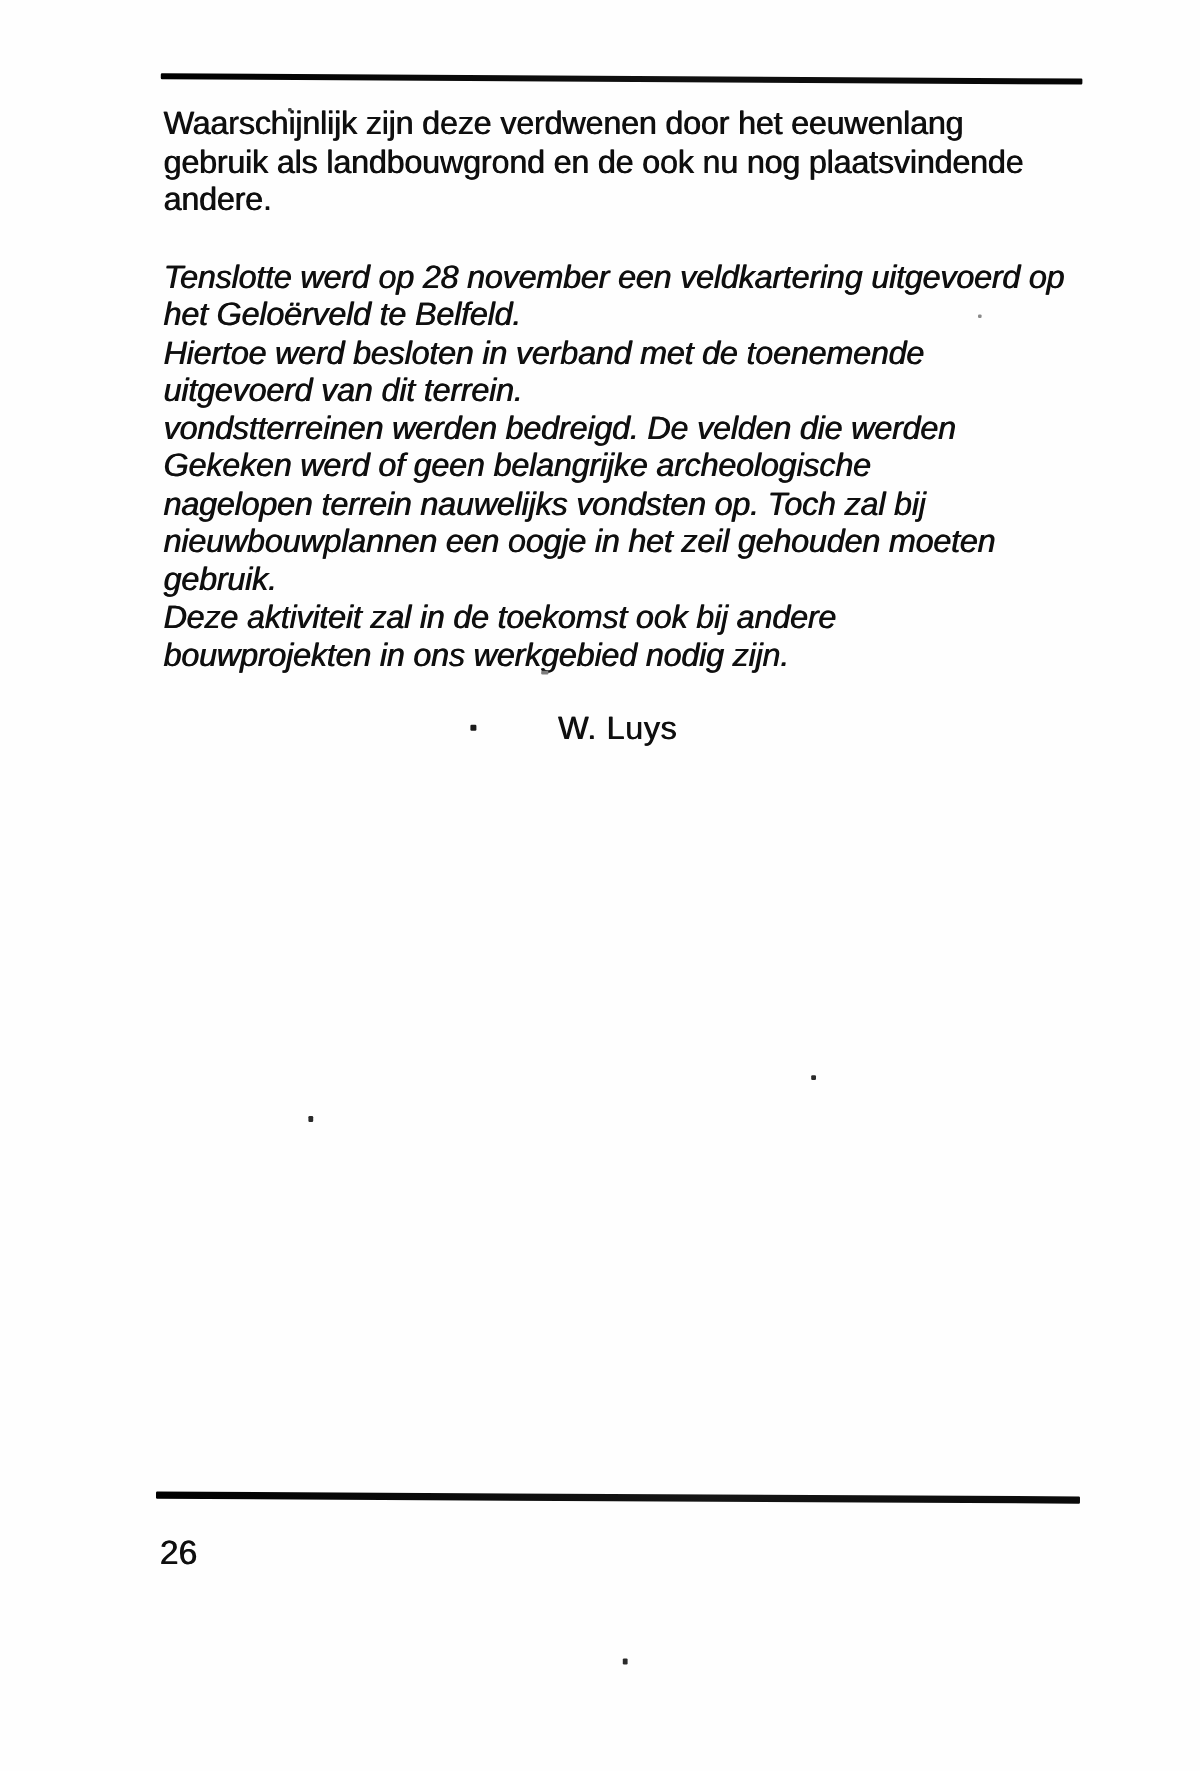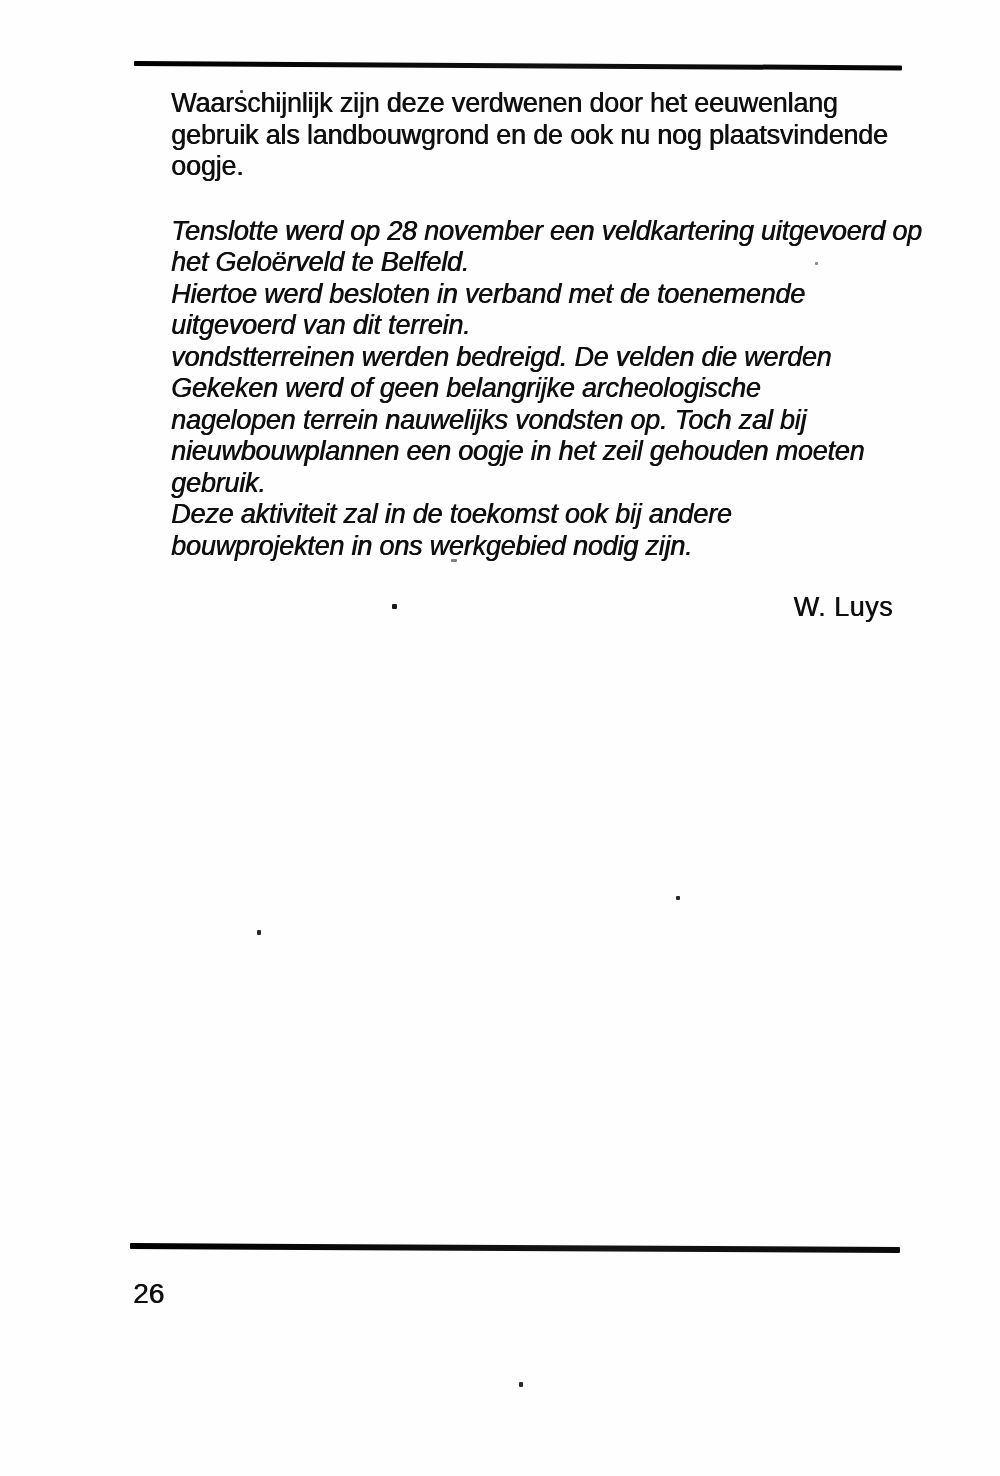--- a/index.html
+++ b/index.html
@@ -42,31 +42,30 @@
   .body-text {
     position: absolute;
     left: 136px;
     top: 88px;
     width: 790px;
     font-size: 27px;
     line-height: 31.5px;
     letter-spacing: -0.2px;
     
     text-shadow: 0.6px 0 0 currentColor;
-    margin-left: 35px;
   }
   .paragraph { margin: 0; }
   .paragraph + .paragraph { margin-top: 33px; font-style: italic; }
   .text-line { white-space: pre; }
   .signature {
     position: absolute;
     left: 136px;
     top: 592px;
     width: 757px;
-    text-align: right;
+    text-align: center;
     font-size: 27px;
     line-height: 31.5px;
     letter-spacing: 0.5px;
     text-shadow: 0.6px 0 0 currentColor;
   }
   .page-number {
     position: absolute;
     left: 133px;
     top: 1278px;
     font-size: 28px;
@@ -82,21 +81,21 @@
 <body>
 
 <div class="scan-page" style="background: rgb(254, 254, 254); color: rgb(15, 15, 15);">
 
   <div class="rule rule-top"></div>
 
   <div class="body-text">
     <div class="paragraph">
       <div class="text-line">Waarschijnlijk zijn deze verdwenen door het eeuwenlang</div>
       <div class="text-line">gebruik als landbouwgrond en de ook nu nog plaatsvindende</div>
-      <div class="text-line">oogje.</div>
+      <div class="text-line">andere.</div>
     </div>
     <div class="paragraph">
       <div class="text-line">Tenslotte werd op 28 november een veldkartering uitgevoerd op</div>
       <div class="text-line">het Geloërveld te Belfeld.</div>
       <div class="text-line">Hiertoe werd besloten in verband met de toenemende</div>
       <div class="text-line">uitgevoerd van dit terrein.</div>
       <div class="text-line">vondstterreinen werden bedreigd. De velden die werden</div>
       <div class="text-line">Gekeken werd of geen belangrijke archeologische</div>
       <div class="text-line">nagelopen terrein nauwelijks vondsten op. Toch zal bij</div>
       <div class="text-line">nieuwbouwplannen een oogje in het zeil gehouden moeten</div>

